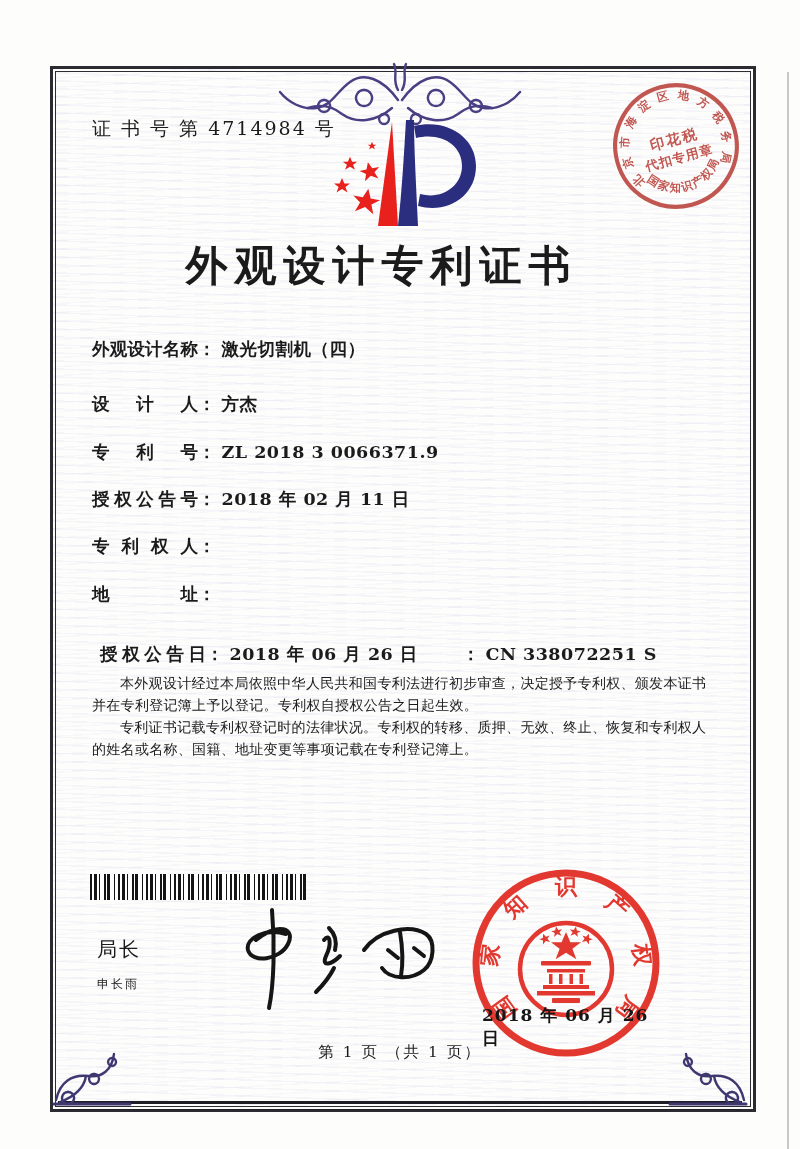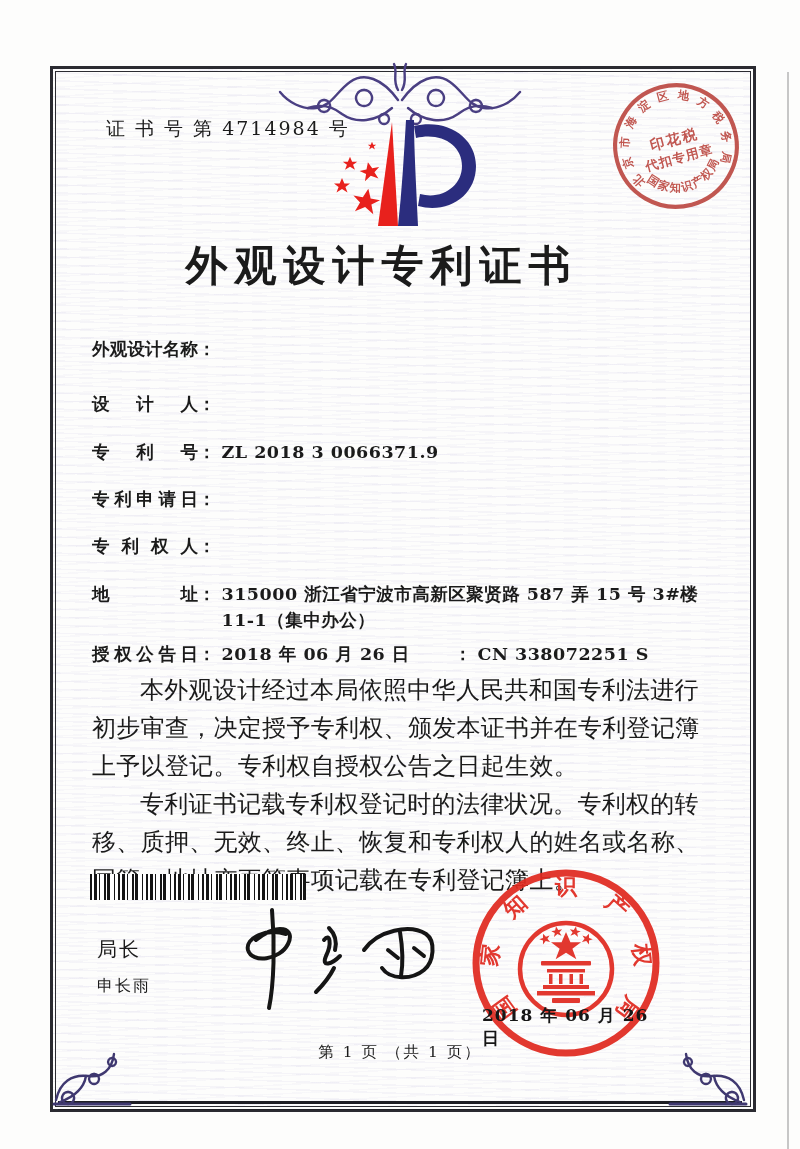--- a/index.html
+++ b/index.html
@@ -8,43 +8,43 @@
   .texture{position:absolute;left:52px;top:68px;width:699px;height:1038px;pointer-events:none;
         background:
           repeating-linear-gradient(2deg, rgba(150,140,200,0.08) 0 1.5px, transparent 1.5px 8px),
           repeating-linear-gradient(-3deg, rgba(150,140,200,0.05) 0 1.5px, transparent 1.5px 9px);}
   .frame{position:absolute;left:50px;top:66px;width:700px;height:1040px;border:3px solid #2b2b31;}
   .frame-inner{position:absolute;inset:2px;border:1px solid #2b2b31;}
   .bottom-rule{position:absolute;left:58px;top:1101px;width:684px;height:5px;
         border-top:3px solid #1e1e24;border-bottom:1px solid #1e1e24;}
   .scan-edge{position:absolute;left:787px;top:72px;width:2px;height:1077px;background:#9a9a9a;opacity:.55;}
 
-  .cert-no{position:absolute;left:92px;top:116px;font-size:19px;letter-spacing:2px;margin-left:14px;}
+  .cert-no{position:absolute;left:92px;top:116px;font-size:19px;letter-spacing:2px;}
   .logo{position:absolute;left:320px;top:110px;width:162px;height:128px;}
   .title{position:absolute;left:0;top:238px;width:763px;text-align:center;
         font-size:42px;font-weight:700;letter-spacing:7px;}
 
   .f-row{position:absolute;left:92px;width:628px;font-size:17.5px;display:flex;align-items:flex-start;line-height:1.5;font-weight:bold;}
   .f-label{display:inline-block;width:106px;text-align:justify;text-align-last:justify;flex:0 0 106px;}
   .f-colon{flex:0 0 auto;}
   .f-value{margin-left:6px;flex:1 1 auto;letter-spacing:0.5px;}
   .grant-group{display:flex;align-items:flex-start;}
-  .grant-first{width:362px;flex:0 0 362px;}
-
-  .paras{position:absolute;left:92px;top:672px;width:620px;font-size:24px;line-height:1.58;}
+  .grant-first{width:362px;flex:0 0 362px;margin-left:8px;}
+
+  .paras{position:absolute;left:92px;top:672px;width:620px;font-size:14px;line-height:1.58;}
   .paras p{margin:0;text-indent:2em;letter-spacing:0.3px;}
 
   .barcode{position:absolute;left:90px;top:874px;width:216px;height:26px;
         background:repeating-linear-gradient(90deg,
           #151515 0 2px,#fff 2px 4px,#151515 4px 7px,#fff 7px 9px,#151515 9px 10px,
           #fff 10px 14px,#151515 14px 16px,#fff 16px 17px,#151515 17px 20px,#fff 20px 24px,
           #151515 24px 25px,#fff 25px 28px);}
 
   .signer-title{position:absolute;left:97px;top:936px;font-size:20px;letter-spacing:2px;}
-  .signer-name{position:absolute;left:97px;top:976px;font-size:16px;letter-spacing:2px;}
+  .signer-name{position:absolute;left:97px;top:976px;font-size:12px;letter-spacing:2px;}
   .signature{position:absolute;left:222px;top:906px;width:215px;height:105px;}
 
   .seal{position:absolute;left:467px;top:864px;width:198px;height:198px;opacity:.93;}
   .seal-date{position:absolute;left:482px;top:1004px;width:180px;font-size:17px;font-weight:700;
         letter-spacing:1px;color:#161616;}
 
   .tax-stamp{position:absolute;left:608px;top:78px;width:136px;height:136px;
         transform:rotate(-15deg);opacity:.88;}
 
   .footer{position:absolute;left:50px;top:1042px;width:700px;text-align:center;
@@ -127,42 +127,44 @@
       <path d="M86 10 C84 44 82 80 78 116 L98 116 C96 72 94 38 94 10 Z"></path>
       <path fill-rule="evenodd" d="M94 16 C128 8 156 28 156 56 C156 86 128 104 98 96 L100 84 C122 90 142 76 142 56 C142 34 120 22 96 28 Z"></path>
     </g>
   </svg>
 
   <div class="title">外观设计专利证书</div>
 
   <div class="f-row" style="top:336px">
     <span class="f-label">外观设计名称</span>
       <span class="f-colon">：</span>
+    <span class="f-value">激光切割机（四）</span>
   </div>
   <div class="f-row" style="top:391px">
     <span class="f-label">设计人</span>
       <span class="f-colon">：</span>
+    <span class="f-value">方杰</span>
   </div>
   <div class="f-row" style="top:439px">
     <span class="f-label">专利号</span>
       <span class="f-colon">：</span>
     <span class="f-value">ZL 2018 3 0066371.9</span>
   </div>
   <div class="f-row" style="top:486px">
-    <span class="f-label">专利申请日</span>
-      <span class="f-colon">：</span>
+    <span class="f-label">授权公告号</span>
+      <span class="f-colon">：</span>
+    <span class="f-value">2018 年 02 月 11 日</span>
   </div>
   <div class="f-row" style="top:533px">
     <span class="f-label">专利权人</span>
       <span class="f-colon">：</span>
   </div>
   <div class="f-row" style="top:581px">
     <span class="f-label">地址</span>
       <span class="f-colon">：</span>
-    <span class="f-value" style="max-width:498px">315000 浙江省宁波市高新区聚贤路 587 弄 15 号 3#楼 11-1（集中办公）</span>
   </div>
 
   <div class="f-row" style="top:641px">
     <span class="grant-group grant-first">
       <span class="f-label">授权公告日</span>
         <span class="f-colon">：</span>
       <span class="f-value">2018 年 06 月 26 日</span>
     </span>
     <span class="grant-group">
         <span>：</span>

